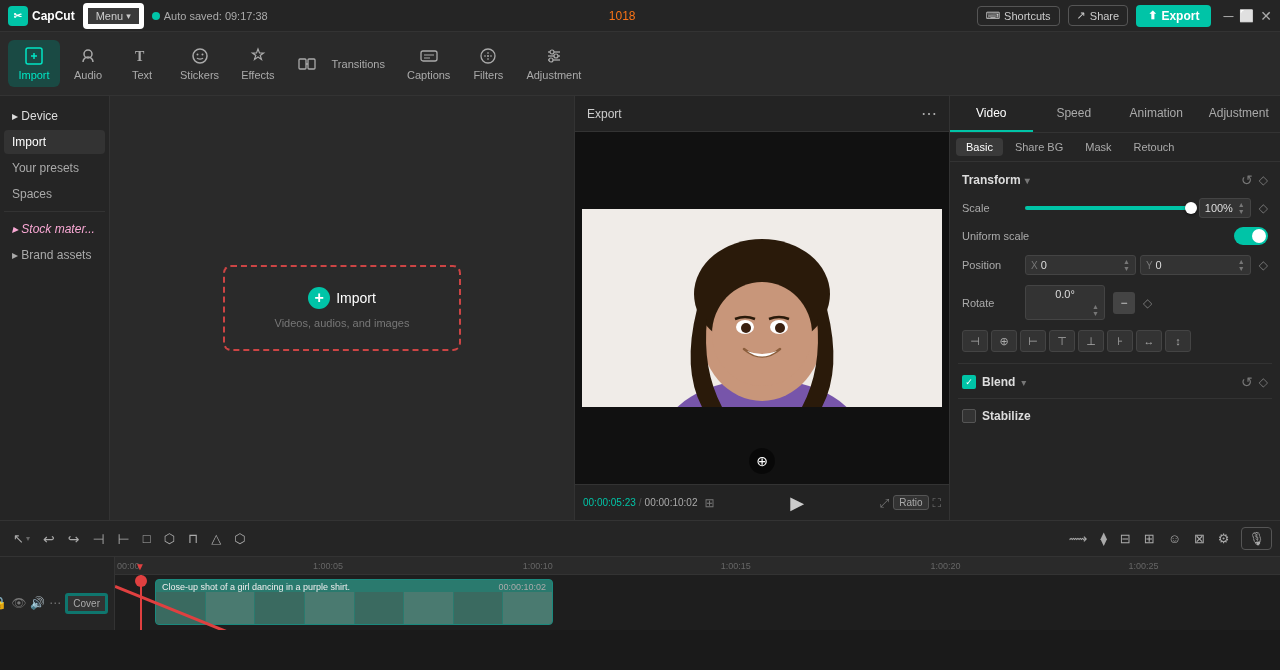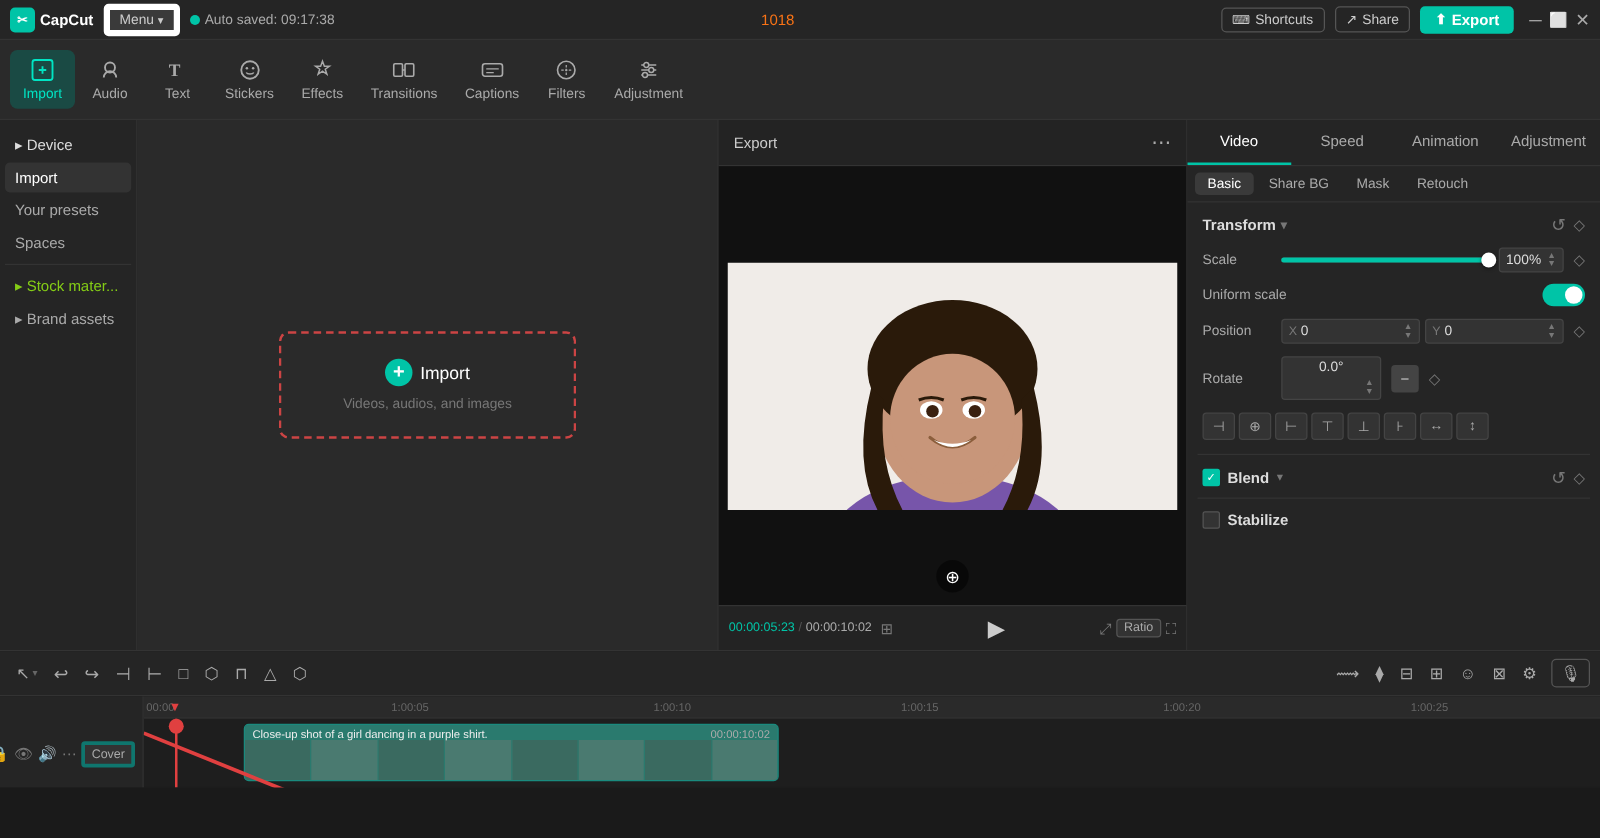--- a/index.html
+++ b/index.html
@@ -78,21 +78,21 @@
     <span>Stickers</span>
   </div>
 
   <div style="display:flex;flex-direction:column;align-items:center;justify-content:center;padding:6px 10px;border-radius:6px;cursor:pointer;gap:3px;min-width:52px;color:#aaa;font-size:11px;">
     <svg width="20" height="20" viewBox="0 0 20 20" fill="none">
         <path d="M10 3l1.5 4h4l-3.3 2.4 1.3 4L10 11l-3.5 2.4 1.3-4L4.5 7h4z" stroke="#aaa" stroke-width="1.2"></path>
       </svg>
     <span>Effects</span>
   </div>
 
-  <div style="display:flex;flex-direction:column;align-items:center;justify-content:flex-start;padding:6px 10px;border-radius:6px;cursor:pointer;gap:3px;min-width:60px;color:#aaa;font-size:11px;">
+  <div style="display:flex;flex-direction:row;align-items:center;justify-content:flex-start;padding:6px 10px;border-radius:6px;cursor:pointer;gap:15px;min-width:60px;color:#aaa;font-size:11px;">
     <svg width="20" height="20" viewBox="0 0 20 20" fill="none">
         <rect x="2" y="5" width="7" height="10" rx="1" stroke="#aaa" stroke-width="1.3"></rect>
         <rect x="11" y="5" width="7" height="10" rx="1" stroke="#aaa" stroke-width="1.3"></rect>
         <path d="M9 10h2" stroke="#aaa" stroke-width="1.3"></path>
       </svg>
     <span>Transitions</span>
   </div>
 
   <div style="display:flex;flex-direction:column;align-items:center;justify-content:center;padding:6px 10px;border-radius:6px;cursor:pointer;gap:3px;min-width:56px;color:#aaa;font-size:11px;">
     <svg width="20" height="20" viewBox="0 0 20 20" fill="none">
@@ -133,21 +133,21 @@
     <div style="padding:5px 8px;border-radius:4px;cursor:pointer;background:#333;color:#fff;font-size:12px;">
       <span>Import</span>
     </div>
     <div style="padding:5px 8px;border-radius:4px;cursor:pointer;color:#aaa;font-size:12px;">
       <span>Your presets</span>
     </div>
     <div style="padding:5px 8px;border-radius:4px;cursor:pointer;color:#aaa;font-size:12px;">
       <span>Spaces</span>
     </div>
     <div style="height:1px;background:#333;margin:3px 0;"></div>
-    <div style="padding:5px 8px;border-radius:4px;cursor:pointer;color:#84cc16;font-size:12px;">
+    <div style="padding:5px 8px;border-radius:4px;cursor:pointer;color:#f9a8d4;font-size:12px;font-style:italic;">
       <span>▸ Stock mater...</span>
     </div>
     <div style="padding:5px 8px;border-radius:4px;cursor:pointer;color:#aaa;font-size:12px;">
       <span>▸ Brand assets</span>
     </div>
   </div>
 
   <div style="flex:1;background:#2a2a2a;display:flex;flex-direction:column;border-right:1px solid #333;">
     <div style="flex:1;display:flex;align-items:center;justify-content:center;padding:20px;">
       <div style="border:2px dashed #c44;border-radius:8px;padding:20px 50px;display:flex;flex-direction:column;align-items:center;gap:8px;cursor:pointer;">
@@ -393,21 +393,21 @@
       <div style="position:relative;height:calc(100% - 18px);">
 
         <div style="position:absolute;top:0;left:0;width:140px;height:3px;background:#e04040;transform-origin:left center;transform:rotate(22deg);z-index:5;margin-top:10px;"></div>
 
         <div style="position:absolute;top:0;left:25px;width:2px;background:#e04040;height:100%;z-index:10;cursor:col-resize;">
           <div style="position:absolute;top:-14px;left:-5px;font-size:10px;color:#e04040;">▼</div>
           <div style="position:absolute;top:0;left:-5px;width:12px;height:12px;background:#e04040;border-radius:50%;cursor:pointer;"></div>
         </div>
 
         <div style="height:54px;background:#1e1e1e;position:relative;">
-          <div style="position:absolute;left:40px;top:4px;width:428px;height:46px;background:#2a7a6e;border-radius:4px;overflow:hidden;border:1px solid #1a8a7e;cursor:pointer;margin-left:40px;">
+          <div style="position:absolute;left:40px;top:4px;width:398px;height:46px;background:#2a7a6e;border-radius:4px;overflow:hidden;border:1px solid #1a8a7e;cursor:pointer;">
             <div style="position:absolute;top:2px;left:6px;font-size:9px;color:#eee;z-index:2;white-space:nowrap;">Close-up shot of a girl dancing in a purple shirt.</div>
             <div style="position:absolute;top:2px;right:6px;font-size:9px;color:#aaa;z-index:2;">00:00:10:02</div>
 
             <div style="display:flex;position:absolute;bottom:0;left:0;right:0;height:32px;overflow:hidden;">
               <div style="flex:1;background:#3a6a60;border-right:1px solid #2a7a6e;"></div>
               <div style="flex:1;background:#4a7a70;border-right:1px solid #2a7a6e;"></div>
               <div style="flex:1;background:#3a6a60;border-right:1px solid #2a7a6e;"></div>
               <div style="flex:1;background:#4a7a70;border-right:1px solid #2a7a6e;"></div>
               <div style="flex:1;background:#3a6a60;border-right:1px solid #2a7a6e;"></div>
               <div style="flex:1;background:#4a7a70;border-right:1px solid #2a7a6e;"></div>

